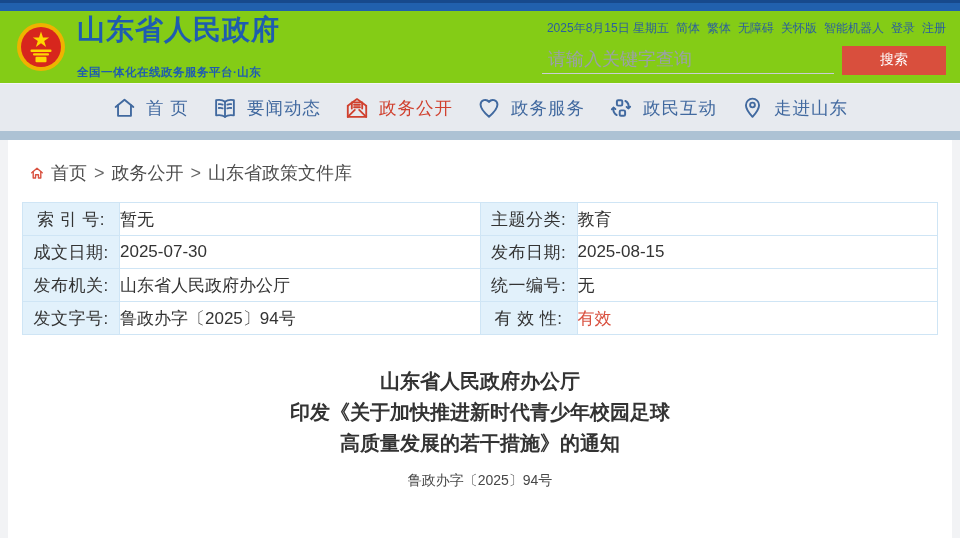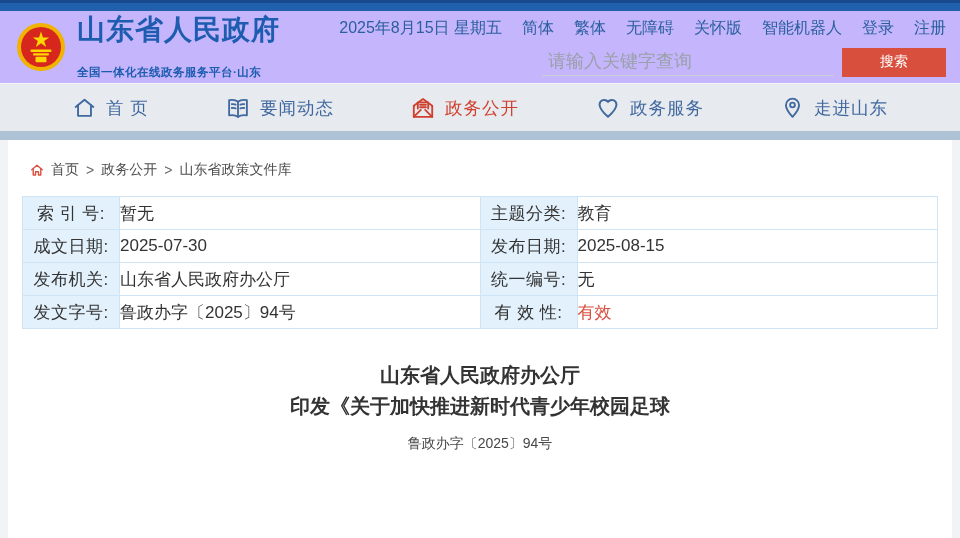--- a/index.html
+++ b/index.html
@@ -8,65 +8,65 @@
     background:#f2f3f5;
     font-family:"Liberation Sans","DejaVu Sans",sans-serif;
     overflow:hidden;
     position:relative;
   }
   
   .topbar { height:11px; background:#2160ad; border-top:3px solid #17498c; }
 
   
   .header {
-    height:73px; background:#c4b5fd;
+    height:73px; background:#84cc16;
     display:flex; align-items:center; justify-content:space-between;
     padding:0 14px 0 16px;
     border-bottom:1px solid #f3f5f8;
   }
   .brand { display:flex; align-items:center; gap:11px; }
   .emblem { width:50px; height:50px; flex:0 0 auto; }
   .brand-title { font-size:28px; font-weight:bold; color:#1e5cb0; letter-spacing:1px; line-height:30px; }
   .brand-subtitle { font-size:11.5px; font-weight:bold; color:#1e5cb0; margin-top:20px; letter-spacing:.5px; }
 
   .header-right { display:flex; flex-direction:column; align-items:flex-end; }
-  .top-links { display:flex; align-items:center; gap:20px; font-size:16px; color:#2b5f9e; margin-bottom:9px; }
+  .top-links { display:flex; align-items:center; gap:7px; font-size:12px; color:#2b5f9e; margin-bottom:9px; }
   .top-links a { color:#2b5f9e; text-decoration:none; cursor:pointer; }
   .search-row { display:flex; align-items:center; }
   .search-input {
     width:292px; height:28px;
     border:none; border-bottom:1px solid #c9cdd5;
     background:transparent; font-size:18px; padding:0 6px; color:#333; outline:none;
     font-family:"Liberation Sans","DejaVu Sans",sans-serif;
   }
   .search-input::placeholder { color:#9aa0a8; }
   .search-btn {
     width:104px; height:29px; margin-left:8px;
     background:#d94f3d; color:#fff; font-size:14px; border:none; cursor:pointer;
     font-family:"Liberation Sans","DejaVu Sans",sans-serif;
   }
 
   
   .nav {
     height:47px; background:#e7eaef;
     display:flex; align-items:center; justify-content:space-between;
-    padding:0 72px;
+    padding:0 112px;
   }
   .nav-item { display:flex; align-items:center; gap:9px; color:#41699f; font-size:17.5px; cursor:pointer; letter-spacing:1px; }
   .nav-item.active { color:#d0402e; }
   .nav-icon { display:flex; align-items:center; }
   .nav-strip { height:9px; background:#adc2d4; }
 
   
   .content { margin:0 8px; background:#ffffff; height:398px; }
 
   .breadcrumb {
     padding:21px 0 0 22px;
     display:flex; align-items:center; gap:7px;
-    font-size:14px; color:#4d4d4d;
+    font-size:18px; color:#4d4d4d;
   }
   .breadcrumb a { color:#4d4d4d; text-decoration:none; cursor:pointer; }
   .crumb-sep { color:#666; }
 
   
   .meta-table {
     width:916px; margin:17px auto 0;
     border-collapse:collapse; table-layout:fixed;
     font-size:17px; color:#333;
   }
@@ -169,20 +169,33 @@
   <div class="nav-item">
     <span class="nav-icon">
       <svg width="26" height="26" viewBox="0 0 24 24" fill="none" stroke="currentColor" stroke-width="1.8" stroke-linejoin="round" stroke-linecap="round">
         <path d="M12 20 C5.8 14.8 4.2 11.4 4.2 8.8 A4.3 4.3 0 0 1 12 6.4 A4.3 4.3 0 0 1 19.8 8.8 C19.8 11.4 18.2 14.8 12 20 Z"></path>
       </svg>
     </span>
     <span>政务服务</span>
   </div>
   <div class="nav-item">
     <span class="nav-icon">
+      <svg width="26" height="26" viewBox="0 0 24 24" fill="none" stroke="currentColor" stroke-width="1.8" stroke-linejoin="round" stroke-linecap="round">
+        <path d="M8 18.5 C5.5 17 4.5 14.5 5.2 11.8"></path>
+          <path d="M5.2 11.8 L3.6 13.2 M5.2 11.8 L6.8 13"></path>
+        <path d="M16 5.5 C18.5 7 19.5 9.5 18.8 12.2"></path>
+          <path d="M18.8 12.2 L20.4 10.8 M18.8 12.2 L17.2 11"></path>
+        <rect x="8.2" y="4.8" width="5" height="5" rx="1.2"></rect>
+        <rect x="10.8" y="14.2" width="5" height="5" rx="1.2"></rect>
+      </svg>
+    </span>
+    <span>政民互动</span>
+  </div>
+  <div class="nav-item">
+    <span class="nav-icon">
       <svg width="25" height="25" viewBox="0 0 24 24" fill="none" stroke="currentColor" stroke-width="1.8" stroke-linejoin="round" stroke-linecap="round">
         <path d="M12 21 C7.3 15.8 5.7 12.8 5.7 9.8 A6.3 6.3 0 0 1 18.3 9.8 C18.3 12.8 16.7 15.8 12 21 Z"></path>
         <circle cx="12" cy="9.6" r="2.3"></circle>
       </svg>
     </span>
     <span>走进山东</span>
   </div>
 </div>
 <div class="nav-strip"></div>
 
@@ -227,16 +240,17 @@
         <td class="value">鲁政办字〔2025〕94号</td>
         <td class="label">有 效 性:</td>
         <td class="value valid">有效</td>
       </tr>
     </tbody>
   </table>
 
   <div class="doc-title">
     <div>山东省人民政府办公厅</div>
     <div>印发《关于加快推进新时代青少年校园足球</div>
+    <div>高质量发展的若干措施》的通知</div>
   </div>
   <div class="doc-number">鲁政办字〔2025〕94号</div>
 
 </div>
 
 </body></html>

